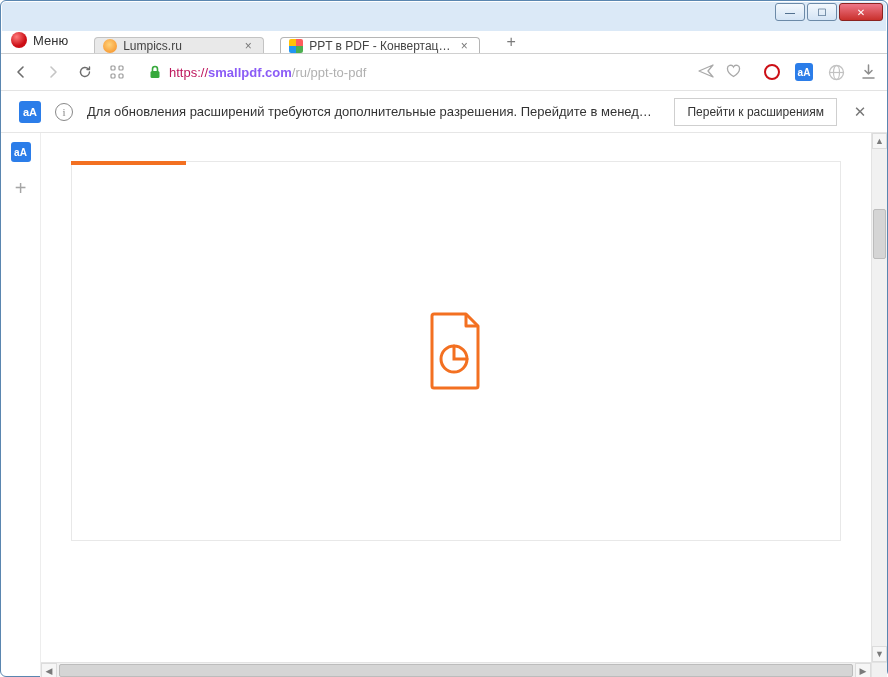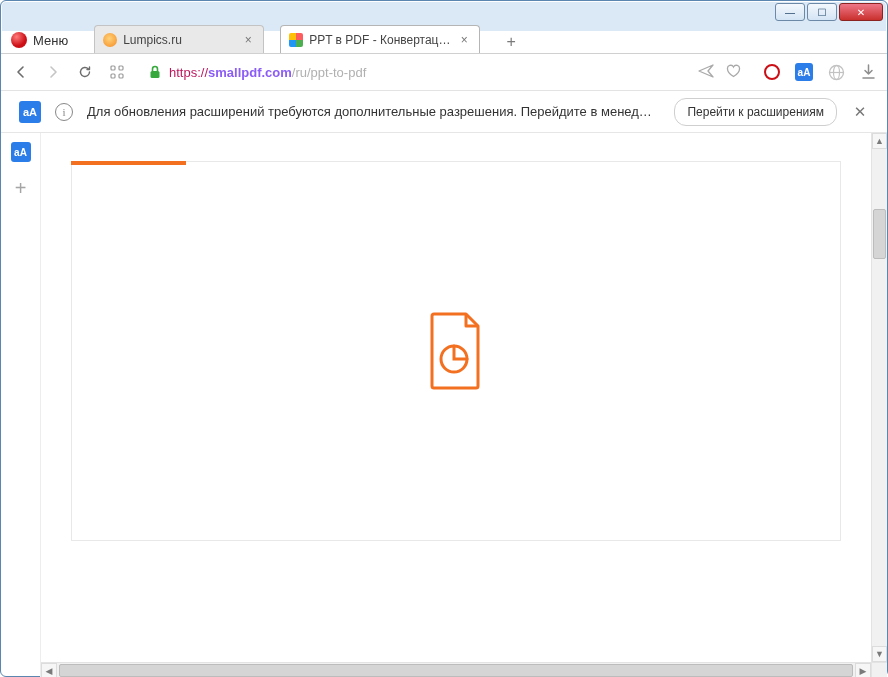--- a/index.html
+++ b/index.html
@@ -10,21 +10,21 @@
   .titlebar { height: 22px; position: relative; }
   .win-controls { position: absolute; right: 4px; top: 2px; display: flex; gap: 2px; }
   .win-btn { width: 30px; height: 18px; border: 1px solid #6c8aa8; border-radius: 3px; background: linear-gradient(#f3f8fd,#d4e4f5); display: flex; align-items: center; justify-content: center; font-size: 10px; color: #25496d; cursor: default; }
   .win-btn.max { width: 30px; }
   .win-close { width: 44px; background: linear-gradient(#e78,#c9302c); color: #fff; border-color: #8b2320; }
 
   
   .tab-strip { height: 30px; display: flex; align-items: flex-end; gap: 12px; background: transparent; }
   .opera-menu { display: flex; align-items: center; gap: 6px; padding: 5px 10px; font-size: 13px; color: #333; cursor: default; border-radius: 4px 4px 0 0; }
   .opera-logo { width: 16px; height: 16px; border-radius: 50%; background: radial-gradient(circle at 35% 30%, #ff7b7b, #cc0f16 60%); }
-  .tab { height: 28px; min-width: 170px; max-width: 200px; background: #e9e9e9; border: 1px solid #c3c3c3; border-bottom: none; border-radius: 4px 4px 0 0; display: flex; align-items: center; padding: 0 8px; gap: 6px; font-size: 12px; color: #444; cursor: default; margin-left: 4px; position: relative; }
+  .tab { height: 16px; min-width: 170px; max-width: 200px; background: #e9e9e9; border: 1px solid #c3c3c3; border-bottom: none; border-radius: 4px 4px 0 0; display: flex; align-items: center; padding: 0 8px; gap: 6px; font-size: 12px; color: #444; cursor: default; margin-left: 4px; position: relative; }
   .tab.active { background: #fff; border-color: #b5b5b5; z-index: 2; }
   .tab .label { flex: 1; white-space: nowrap; overflow: hidden; text-overflow: ellipsis; }
   .tab .closex { font-size: 12px; color: #777; width: 14px; text-align: center; }
   .lumpics-ico { width: 14px; height: 14px; border-radius: 50%; background: radial-gradient(circle at 45% 40%, #ffd27a, #f58a1f); }
   .smallpdf-ico { width: 14px; height: 14px; background: conic-gradient(#ff5d5d 0 25%, #4caf50 0 50%, #2196f3 0 75%, #ffc107 0); border-radius: 2px; }
   .newtab { width: 26px; height: 22px; margin-left: 6px; display: flex; align-items: center; justify-content: center; font-size: 16px; color: #7a7a7a; cursor: default; }
 
   
   .toolbar { height: 38px; background: #fff; border-top: 1px solid #d0d0d0; border-bottom: 1px solid #e3e3e3; display: flex; align-items: center; padding: 0 10px; gap: 12px; }
   .nav-btn { width: 20px; height: 20px; display: flex; align-items: center; justify-content: center; color: #9c9c9c; font-size: 16px; }
@@ -43,21 +43,21 @@
   .opera-o { width:16px;height:16px;border:2px solid #cc0f16;border-radius:50%; }
   .translate-badge { width:18px;height:18px;background:#2b7de9;border-radius:3px;display:flex;align-items:center;justify-content:center;color:#fff;font-size:10px;font-weight:bold; }
   .globe { color:#c2c2c2;font-size:16px; }
   .dl-ico { color:#8e8e8e;font-size:16px; }
 
   
   .notice { height: 42px; border-bottom: 1px solid #e6e6e6; display: flex; align-items: center; padding: 0 18px; gap: 14px; font-size: 13px; color: #333; }
   .notice-left-ico { width:22px;height:22px; background:#2b7de9; border-radius:3px; display:flex;align-items:center;justify-content:center;color:#fff;font-size:11px;font-weight:bold;}
   .notice-info { width:18px;height:18px;border:1.5px solid #888;border-radius:50%;display:flex;align-items:center;justify-content:center;font-size:11px;color:#888;font-family:Georgia,serif;font-style:normal; }
   .notice-text { flex: 1; white-space:nowrap; overflow:hidden; text-overflow:ellipsis; }
-  .notice-btn { border:1px solid #cfcfcf; background:#fff; border-radius:12px; padding:6px 12px; font-size:12px; color:#333; cursor:default; }
+  .notice-btn { border:1px solid #cfcfcf; background:#fff; border-radius:0; padding:6px 12px; font-size:12px; color:#333; cursor:default; }
   .notice-close { color:#777; font-size:15px; width:18px; text-align:center; }
 
   
   .body-row { display:flex; height: calc(677px - 22px - 30px - 38px - 42px); }
   .sidebar { width:40px; border-right:1px solid #ededed; display:flex; flex-direction:column; align-items:center; padding-top:8px; gap:14px; }
   .sb-ico { width:22px;height:22px;display:flex;align-items:center;justify-content:center;color:#888;font-size:18px; }
   .sb-translate { width:20px;height:20px;background:#2b7de9;border-radius:3px;display:flex;align-items:center;justify-content:center;color:#fff;font-size:10px;font-weight:bold; }
   .sb-plus { color:#a5a5a5;font-size:20px;font-weight:300; }
 
   

